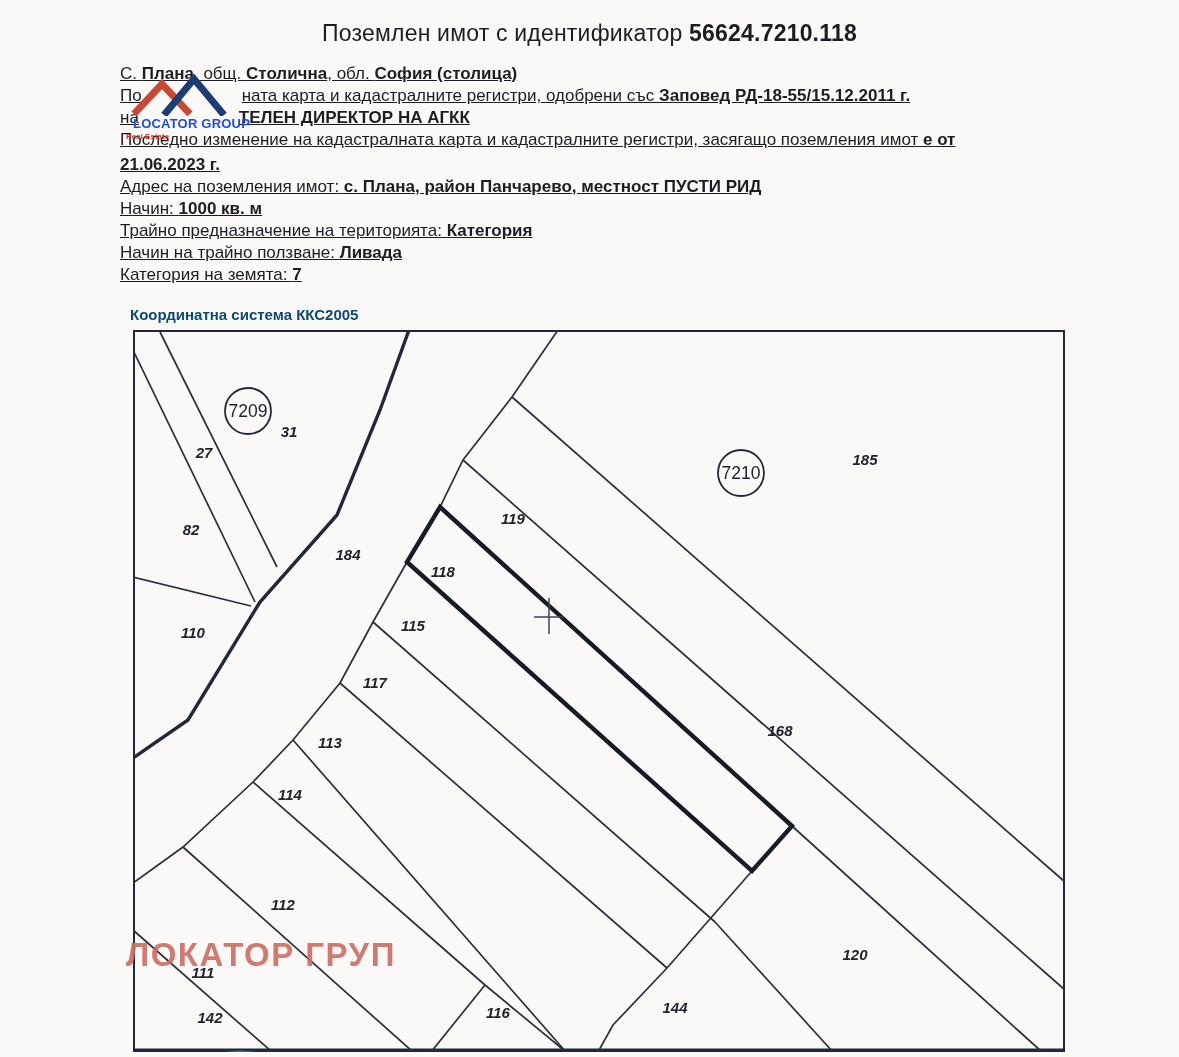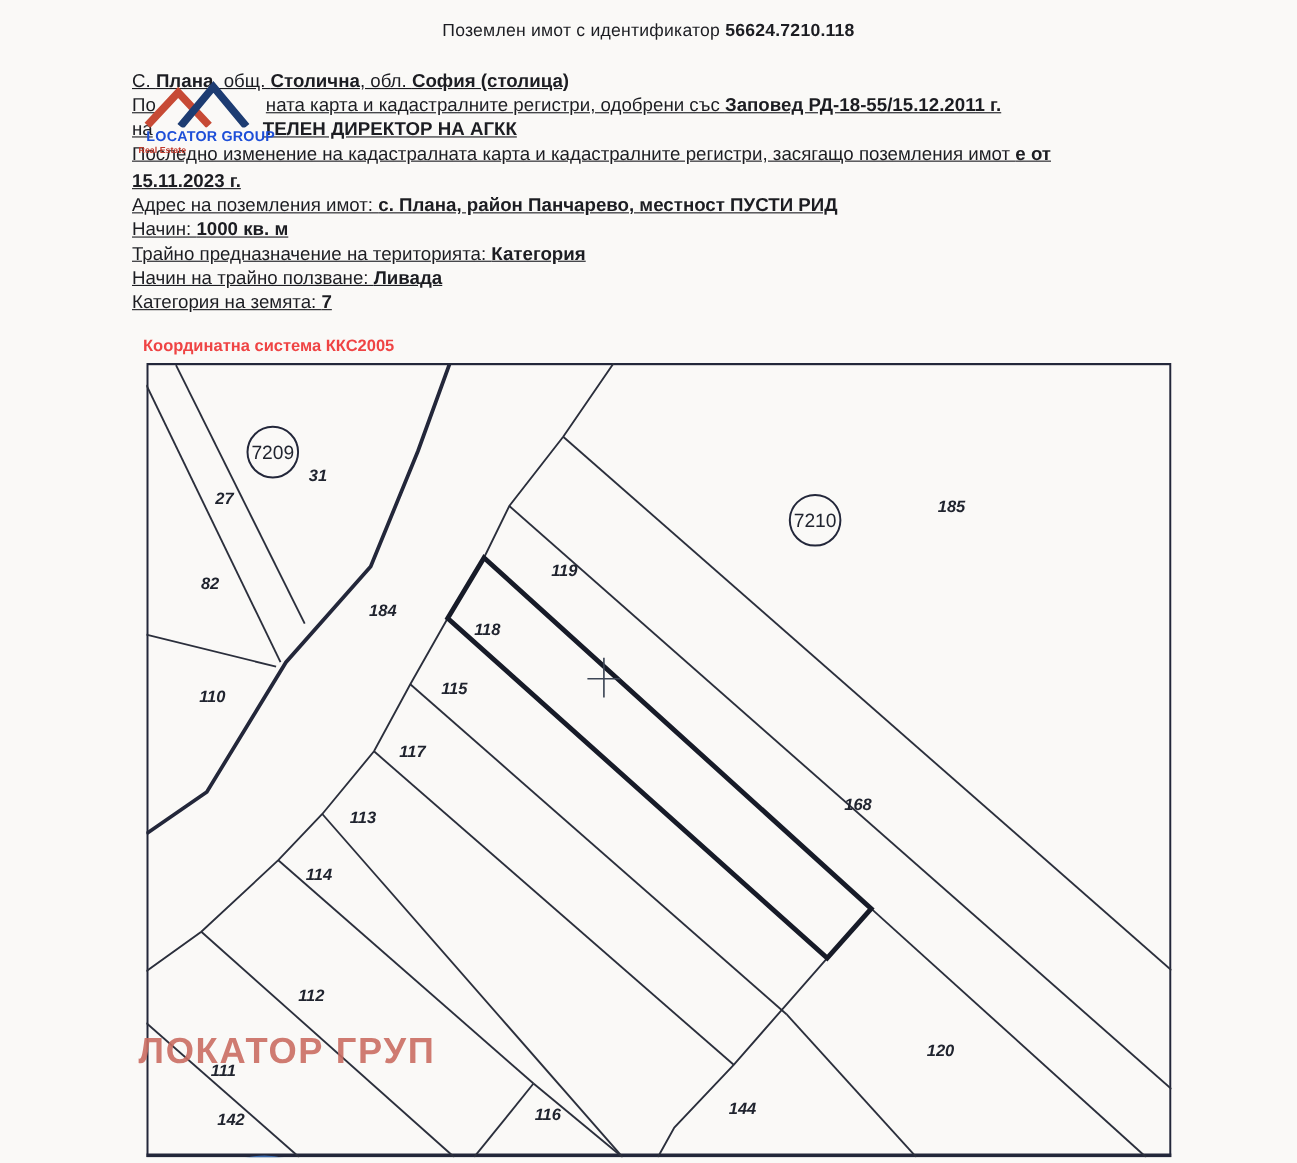--- a/index.html
+++ b/index.html
@@ -4,37 +4,37 @@
 <style>
   html,body{margin:0;padding:0}
   body{
     width:1179px;height:1057px;position:relative;overflow:hidden;
     background:#faf9f7;color:#1f2026;
     font-family:"Liberation Sans",sans-serif;
   }
   .b{font-weight:bold}
   #doc-title{
     position:absolute;top:20px;left:0;width:1179px;text-align:center;
-    font-size:16px;white-space:nowrap;letter-spacing:.2px;color:#1c1d22;
+    font-size:23px;white-space:nowrap;letter-spacing:.2px;color:#1c1d22;
   }
   .hline{
     position:absolute;left:120px;font-size:17px;white-space:nowrap;color:#1c1d22;text-decoration:underline;
   }
   .logo-gap{display:inline-block;width:100px}
   #logo{position:absolute;left:126px;top:70px;width:124px;height:76px}
   #logo .lg-name{
     position:absolute;left:0;top:46px;width:124px;text-align:right;
     font-size:13px;font-weight:bold;letter-spacing:.2px;color:#1d4ed8;white-space:nowrap;
   }
   #logo .lg-tag{
     position:absolute;left:0;top:62px;width:124px;text-align:left;
     font-size:8px;font-weight:bold;color:#c0392b;
   }
   #coord-label{
-    position:absolute;left:130px;top:306px;font-size:15px;font-weight:bold;color:#ef4444;
+    position:absolute;left:130px;top:306px;font-size:15px;font-weight:bold;color:#0c4a6e;
   }
   #map{position:absolute;left:133px;top:330px;width:932px;height:722px}
   #map svg{display:block}
   .thin{stroke:#2b2f3c;stroke-width:1.7;fill:none;stroke-linejoin:miter}
   .roadw{stroke:#23273a;stroke-width:3.4;fill:none}
   .boldp{stroke:#171b28;stroke-width:4.4;fill:none;stroke-linejoin:miter}
   .mapborder{stroke:#23273a;stroke-width:2;fill:none}
   .mapborder-bottom{stroke:#23273a;stroke-width:3.4;fill:none}
   .zcircle{stroke:#23273a;stroke-width:1.8;fill:none}
   text.plabel{font-family:"Liberation Sans",sans-serif;font-size:15px;font-style:italic;font-weight:bold;fill:#20242f;text-anchor:middle}
@@ -48,21 +48,21 @@
 </style>
 </head>
 <body>
 
 <div id="doc-title"><span>Поземлен имот с идентификатор </span><span class="b">56624.7210.118</span></div>
 <div id="header-lines">
     <div class="hline" style="top: 64px;"><span>С. </span><span class="b">Плана</span><span>, общ. </span><span class="b">Столична</span><span>, обл. </span><span class="b">София (столица)</span></div>
     <div class="hline" style="top: 86px;"><span>По</span><span class="logo-gap"></span><span>ната карта и кадастралните регистри, одобрени със </span><span class="b">Заповед РД-18-55/15.12.2011 г.</span></div>
     <div class="hline" style="top: 108px;"><span>на</span><span class="logo-gap"></span><span class="b">ТЕЛЕН ДИРЕКТОР НА АГКК</span></div>
     <div class="hline" style="top: 130px; text-align: center;"><span>Последно изменение на кадастралната карта и кадастралните регистри, засягащо поземления имот </span><span class="b">е от</span></div>
-    <div class="hline" style="top: 155px;"><span class="b">15.11.2023 г.</span></div>
+    <div class="hline" style="top: 155px;"><span class="b">21.06.2023 г.</span></div>
     <div class="hline" style="top: 177px;"><span>Адрес на поземления имот: </span><span class="b">с. Плана, район Панчарево, местност ПУСТИ РИД</span></div>
     <div class="hline" style="top: 199px;"><span>Начин: </span><span class="b">1000 кв. м</span></div>
     <div class="hline" style="top: 221px;"><span>Трайно предназначение на територията: </span><span class="b">Категория</span></div>
     <div class="hline" style="top: 243px;"><span>Начин на трайно ползване: </span><span class="b">Ливада</span></div>
     <div class="hline" style="top: 265px;"><span>Категория на земята: </span><span class="b">7</span></div>
   </div>
 
 <div id="logo">
   <svg width="124" height="46" viewBox="0 0 124 46">
     <polyline points="8,44 36,14 64,44" fill="none" stroke="#c74a35" stroke-width="7" stroke-linejoin="miter"></polyline>

